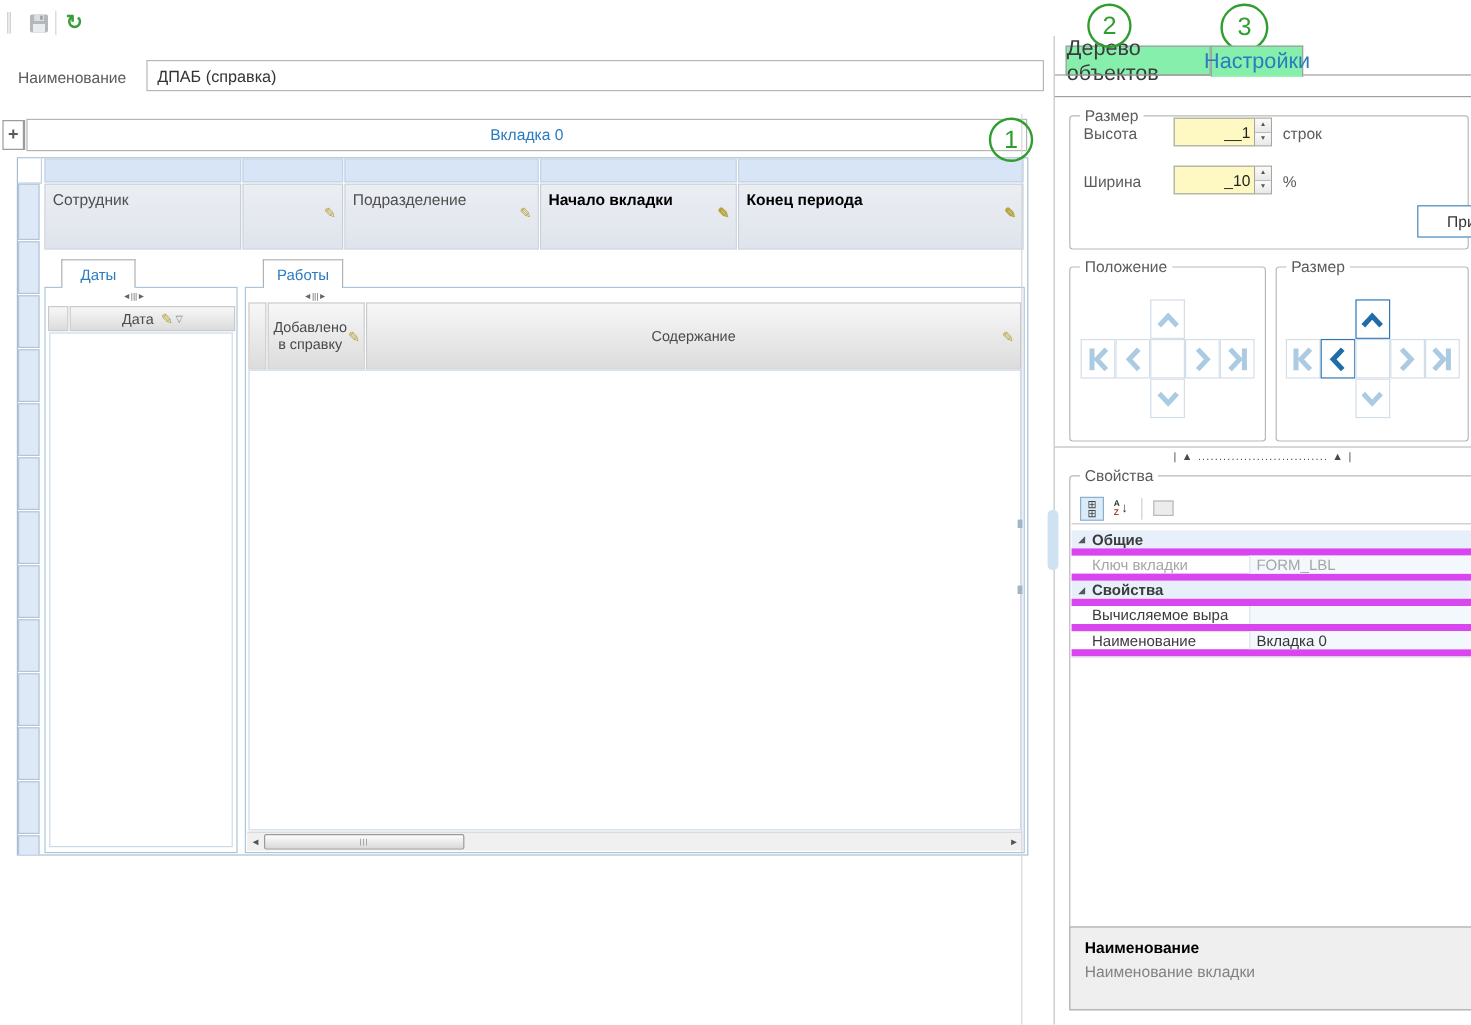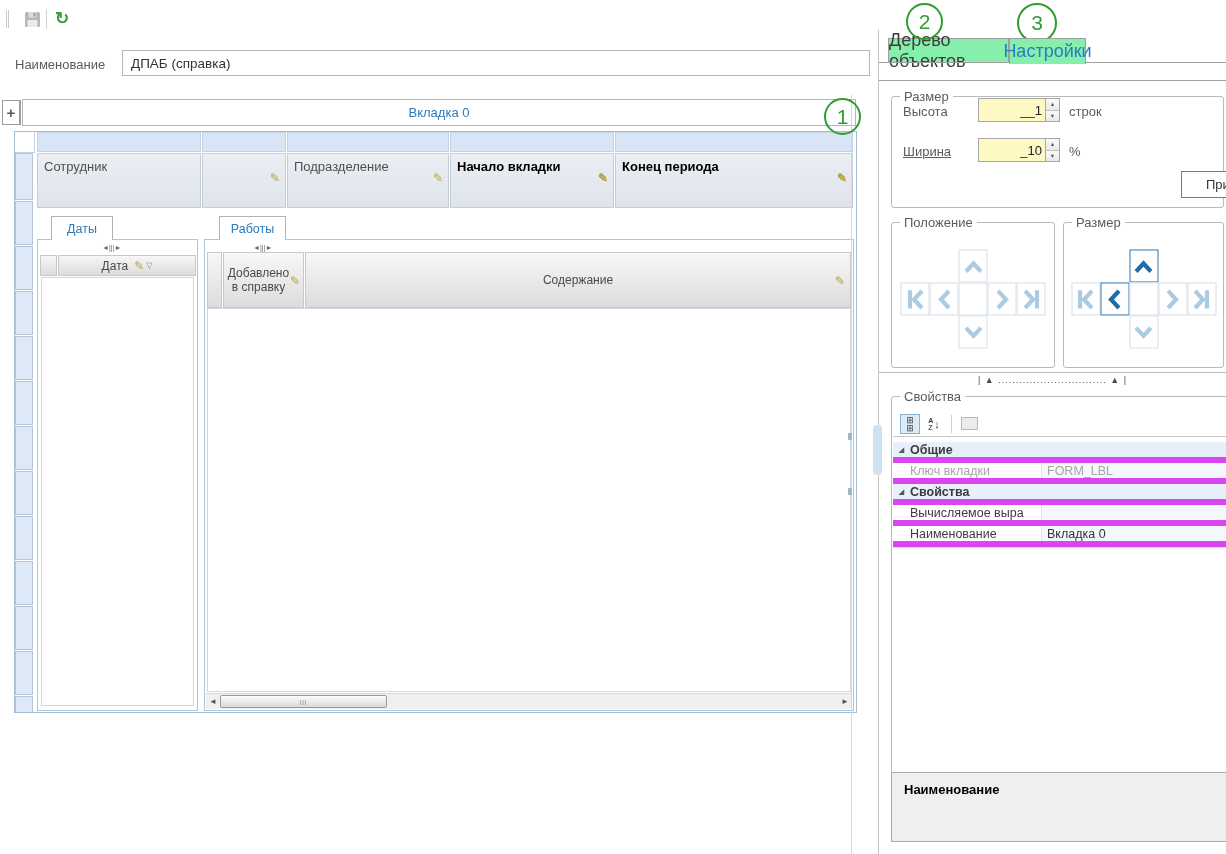--- a/index.html
+++ b/index.html
@@ -233,21 +233,21 @@
 </div>
 <div class="abs fld-label" style="left:903px;top:104px;">Высота</div>
 <div class="spin" style="left:978px;top:98px;width:82px;">
   <input value="__1" style="">
   <div class="spin-btns">
     <div>▲</div>
     <div>▼</div>
   </div>
 </div>
 <div class="abs fld-label" style="left:1069px;top:104px;">строк</div>
-<div class="abs fld-label" style="left:903px;top:144px;text-decoration:underline;">Ширина</div>
+<div class="abs fld-label" style="left:903px;top:144px;">Ширина</div>
 <div class="spin" style="left:978px;top:138px;width:82px;">
   <input value="_10" style="">
   <div class="spin-btns">
     <div>▲</div>
     <div>▼</div>
   </div>
 </div>
 <div class="abs fld-label" style="left:1069px;top:144px;">%</div>
 <div class="apply-btn" style="left:1169px;top:171px;margin-left:12px;">Применить</div>
 
@@ -374,17 +374,18 @@
         <span class="tri"></span>
         <span class="plabel">Наименование</span>
         <span class="pvalue">Вкладка 0</span>
       </div>
       <div class="pg-bottomline" style="top: 150px;"></div>
     </div>
 </div>
 
 <div class="abs descbox">
   <div class="dtitle">Наименование</div>
+  <div class="dtext">Наименование вкладки</div>
 </div>
 
 <div class="ann" style="left:824px;top:98px;">1</div>
 <div class="ann" style="left:906px;top:3px;">2</div>
 <div class="ann" style="left:1017px;top:3px;width:40px;height:40px;">3</div>
 
 </body></html>

